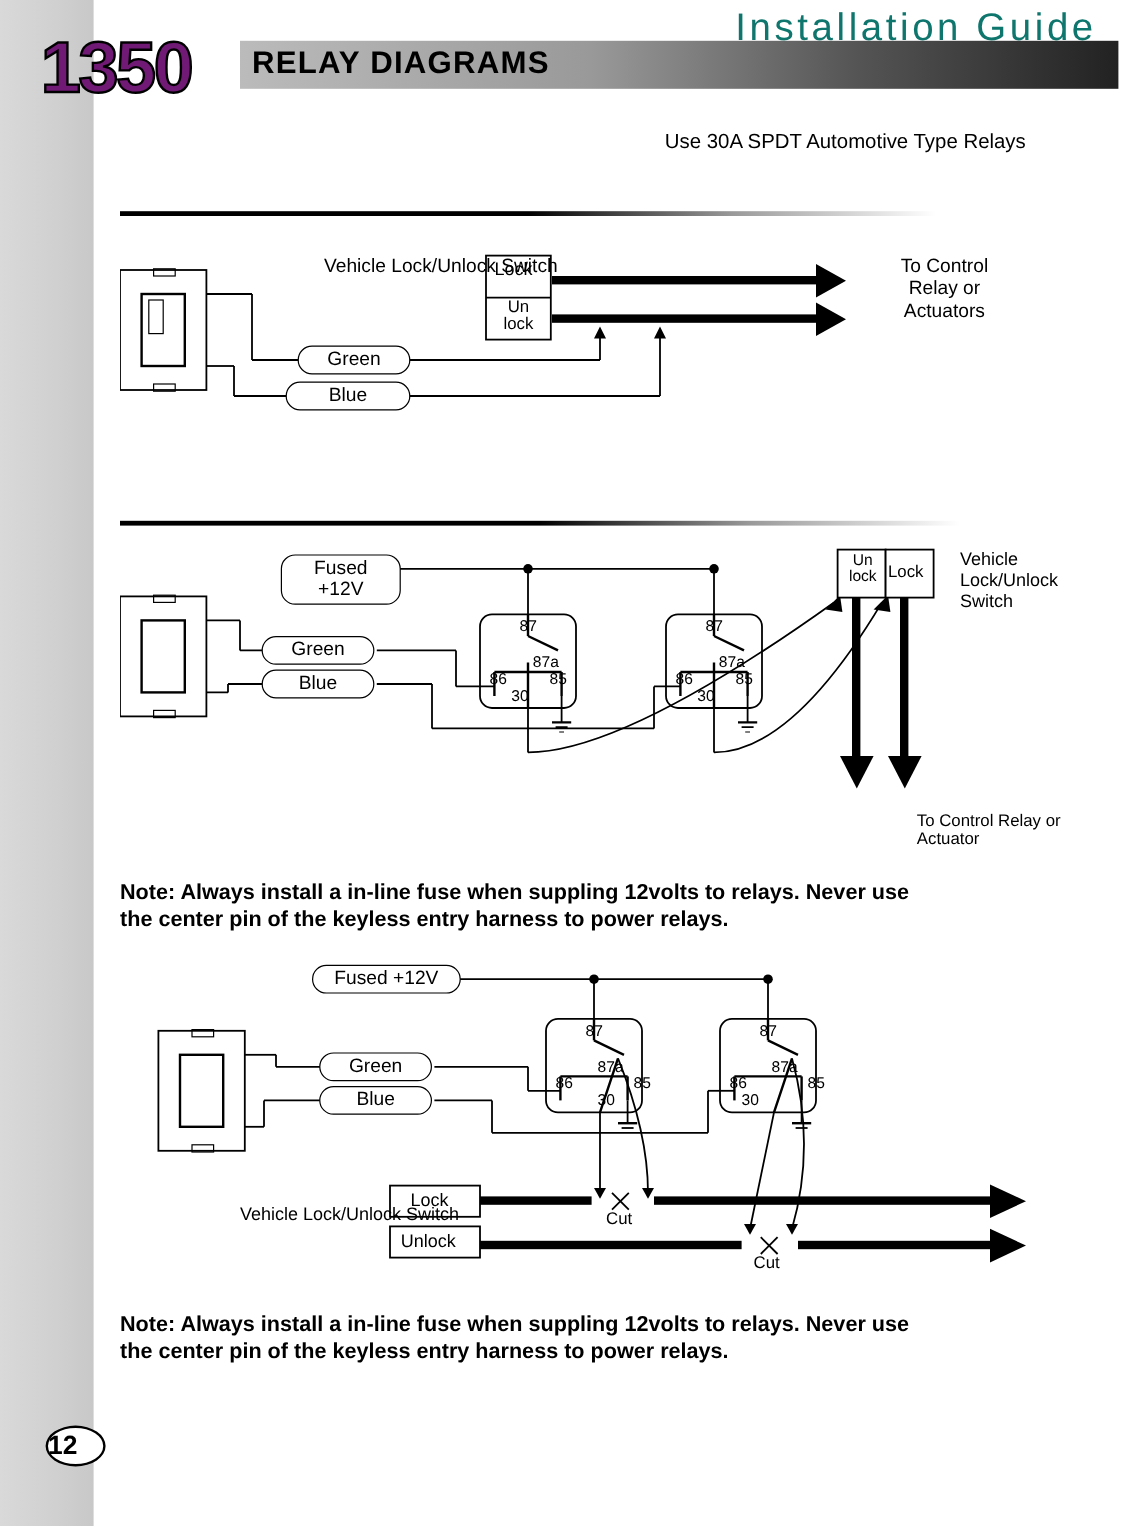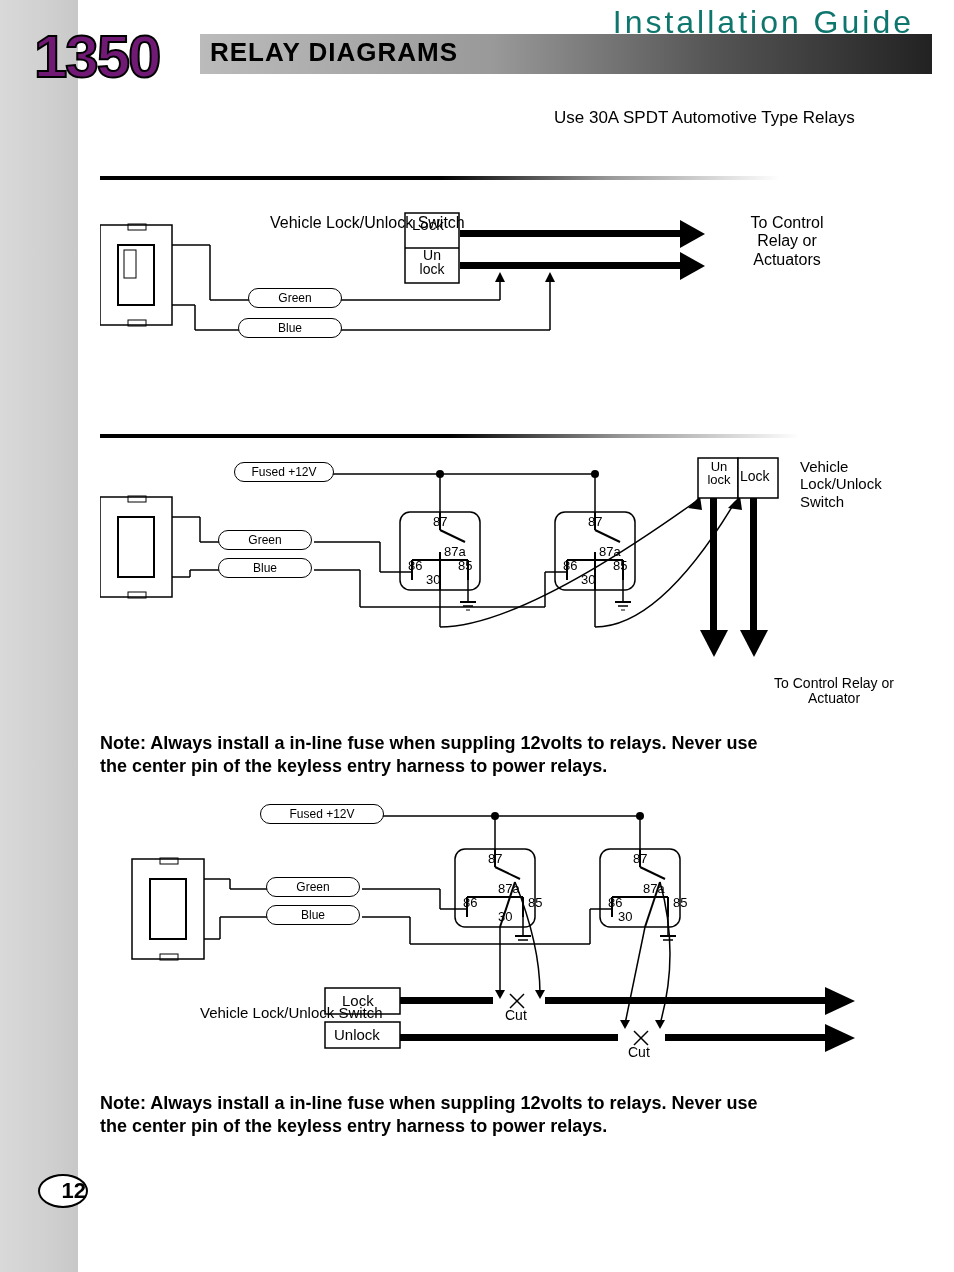--- a/index.html
+++ b/index.html
@@ -36,28 +36,28 @@
     position: absolute;
     left: 10px; top: 3px;
     font-family: Arial Black, Arial, sans-serif;
     font-weight: 900;
     font-size: 26px;
     letter-spacing: 1px;
     color: #000;
   }
   .page-number-oval {
     position: absolute;
-    left: 38px; bottom: 64px;
+    left: 38px; bottom: 50px;
     width: 50px; height: 34px;
     border: 2px solid #000;
     border-radius: 50%;
     background: #fff;
     display: flex;
     align-items: center;
-    justify-content: flex-end;
+    justify-content: flex-start;
     font-family: Arial Black, Arial, sans-serif;
     font-weight: 900;
     font-size: 22px;
     z-index: 10;
   }
   .big-number {
     position: absolute;
     left: 34px; top: 22px;
     font-family: Arial Black, Arial, sans-serif;
     font-weight: 900;
@@ -99,21 +99,21 @@
     font-family: Arial, sans-serif;
     font-weight: bold;
     font-size: 18px;
     line-height: 1.3;
   }
   .pill {
     border: 1.5px solid #000;
     border-radius: 12px;
     text-align: center;
     font-family: Arial, sans-serif;
-    font-size: 12px;
+    font-size: 16px;
     padding: 2px 12px;
     background: #fff;
   }
   .small-label {
     font-family: Arial, sans-serif;
     font-size: 13px;
   }
   svg { position: absolute; left: 0; top: 0; }
 </style>
 </head>
@@ -263,21 +263,21 @@
     <div class="small-label" style="position:absolute; left:358px; top:106px;">85</div>
     <div class="small-label" style="position:absolute; left:326px; top:120px;">30</div>
     <div class="small-label" style="position:absolute; left:488px; top:62px;">87</div>
     <div class="small-label" style="position:absolute; left:499px; top:92px;">87a</div>
     <div class="small-label" style="position:absolute; left:463px; top:106px;">86</div>
     <div class="small-label" style="position:absolute; left:513px; top:106px;">85</div>
     <div class="small-label" style="position:absolute; left:481px; top:120px;">30</div>
     <div style="position:absolute; left:602px; top:8px; font-family:Arial; font-size:13px; width:34px; text-align:center; line-height:1;">Un lock</div>
     <div style="position:absolute; left:640px; top:16px; font-family:Arial; font-size:14px;">Lock</div>
     <div style="position:absolute; left:700px; top:6px; font-family:Arial; font-size:15px; line-height:1.15;">Vehicle Lock/Unlock Switch</div>
-    <div style="position:absolute; left:648px; top:224px; font-family:Arial; font-size:14px; text-align:center; line-height:1.1;">To Control Relay or Actuator</div>
+    <div style="position:absolute; left:664px; top:224px; font-family:Arial; font-size:14px; line-height:1.1;">To Control Relay or Actuator</div>
   </div>
   <div class="note-text" style="margin-top:20px; max-width:680px;">Note: Always install a in-line fuse when suppling 12volts to relays. Never use the center pin of the keyless entry harness to power relays.</div>
 </div>
 
 <div class="diagram-block" style="top:780px; width:820px;">
   <div style="position:relative; width:820px; height:280px; margin-top:14px;">
     <svg width="820" height="280">
 
       <rect x="32" y="65" width="72" height="100" fill="none" stroke="#000" stroke-width="1.5"></rect>
       <rect x="50" y="85" width="36" height="60" fill="none" stroke="#000" stroke-width="2"></rect>

